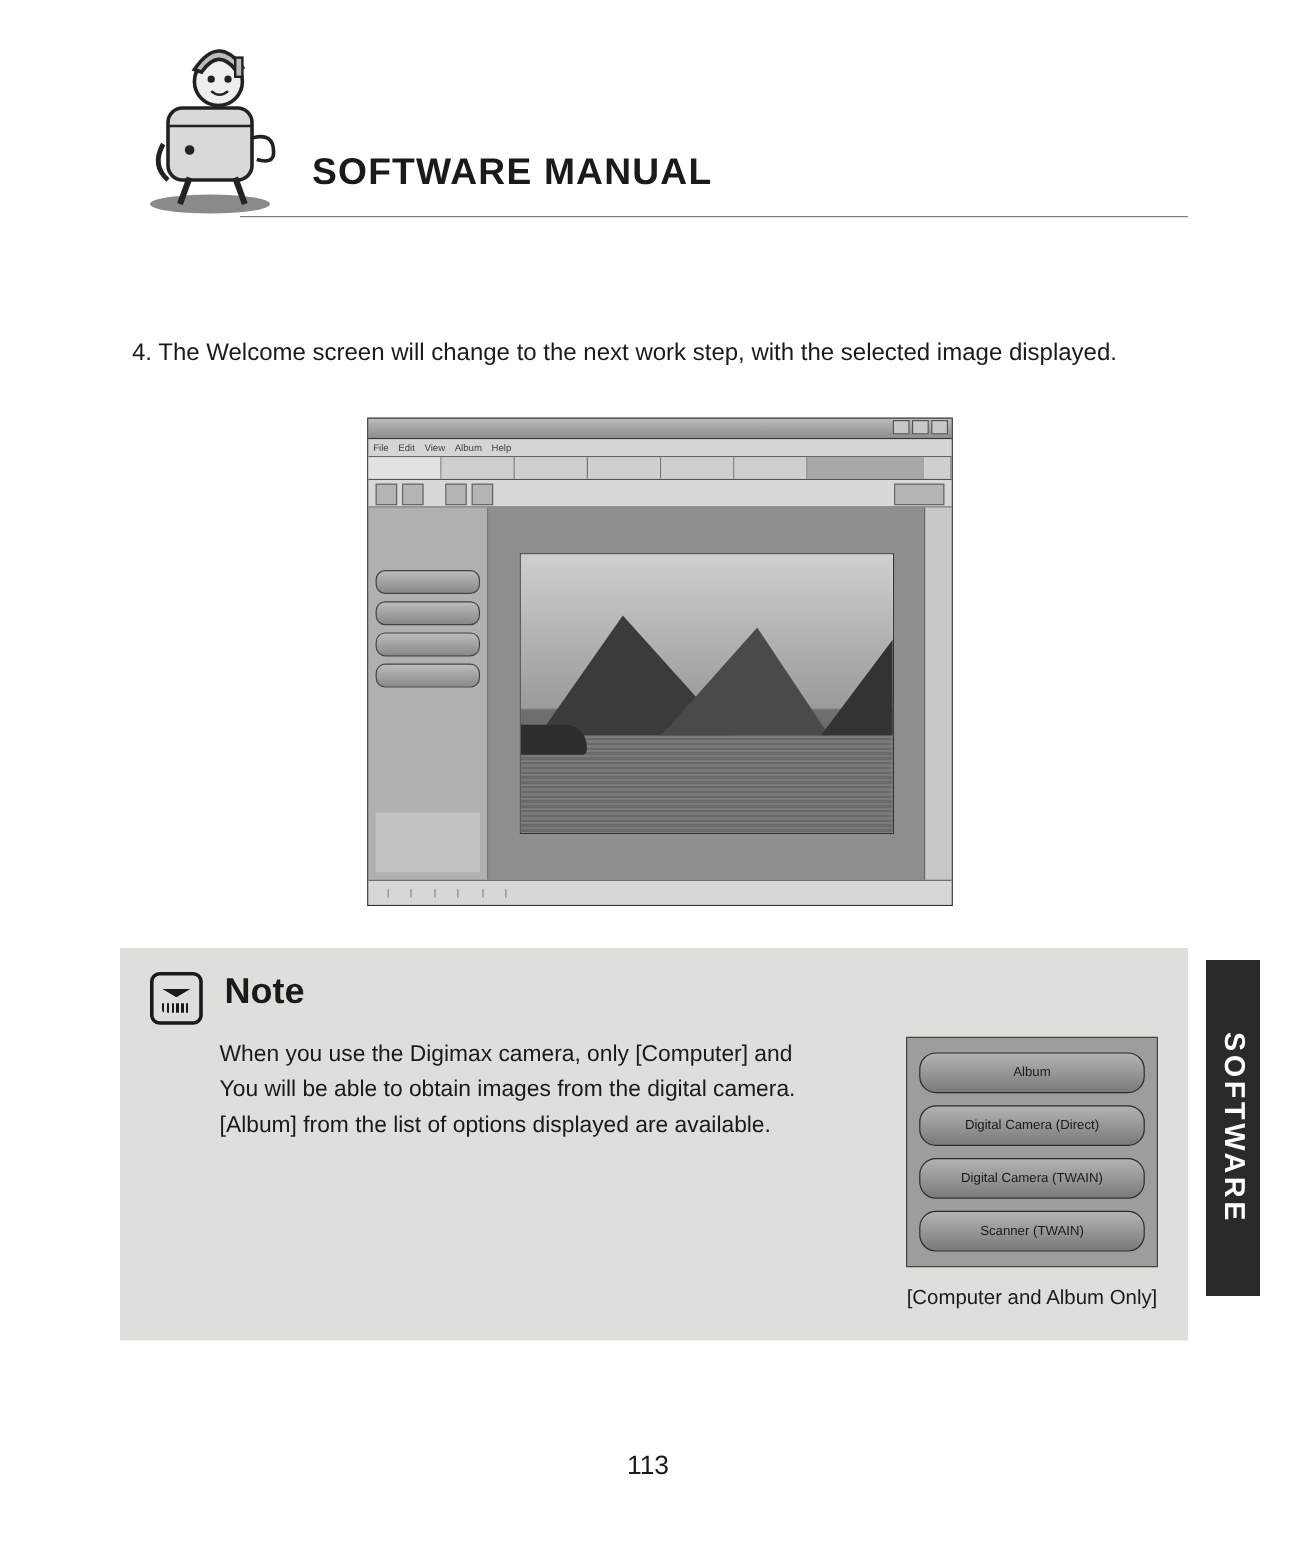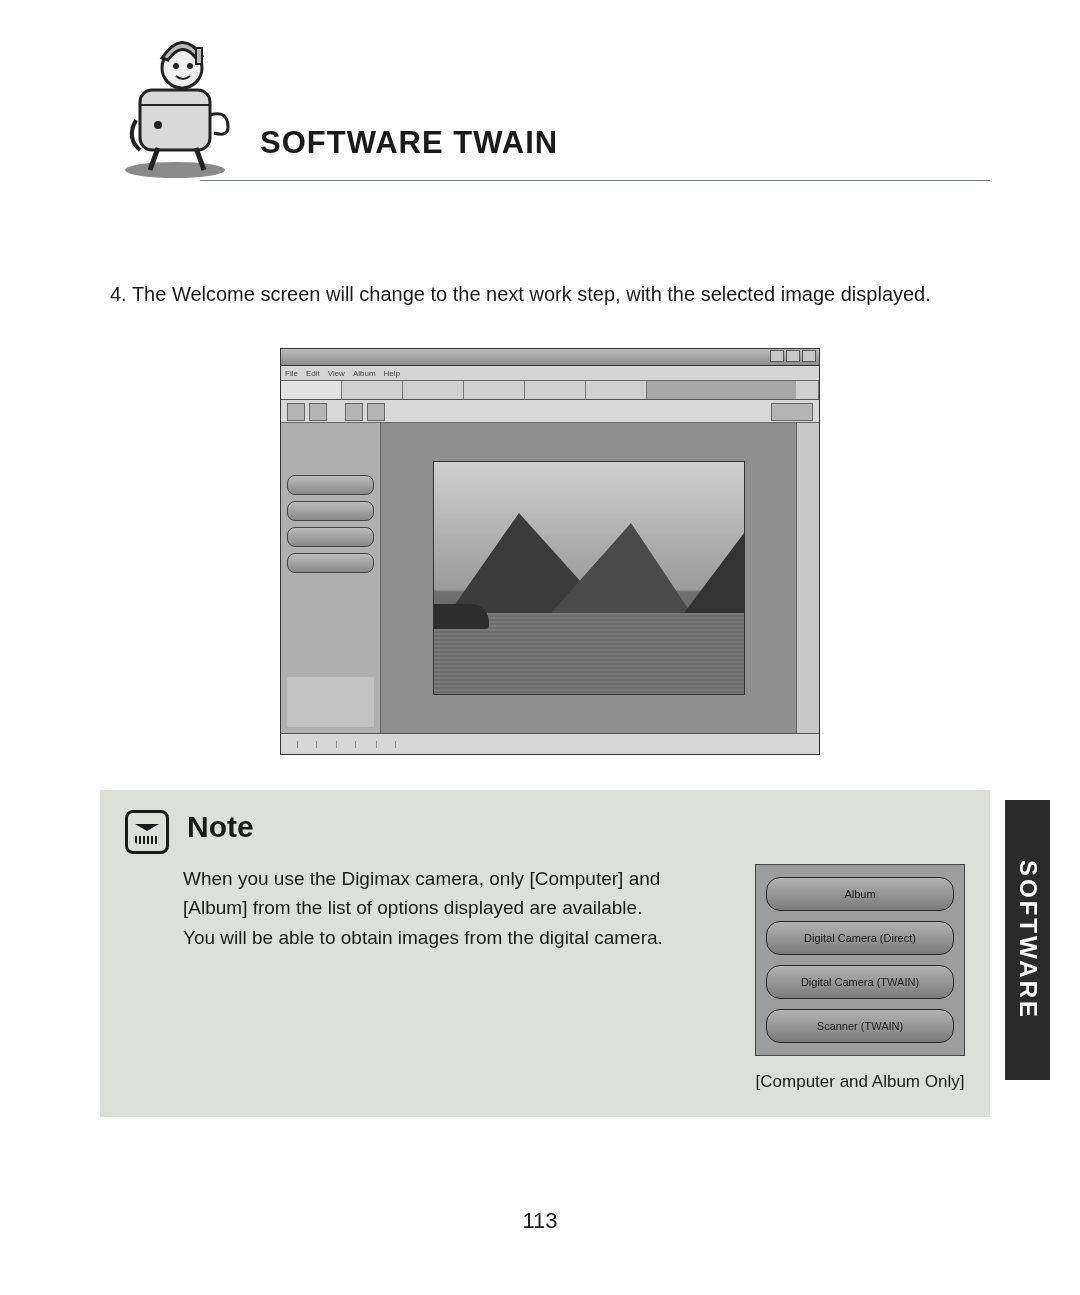--- a/index.html
+++ b/index.html
@@ -47,21 +47,21 @@
   .header-spacer { height: 200px; }
 
   .step {
     font-size: 20px;
     line-height: 1.4;
     margin-bottom: 40px;
   }
 
   
   .shot {
-    width: 540px;
+    width: 488px;
     margin: 0 auto 35px auto;
     background: #9a9a9a;
     border: 1px solid #333;
     box-sizing: border-box;
   }
   .shot-titlebar {
     height: 14px;
     background: linear-gradient(#bcbcbc, #8d8d8d);
     border-bottom: 1px solid #333;
     display: flex;
@@ -271,21 +271,21 @@
       <path d="M100 85 q18 -5 18 12 q0 10 -14 6" fill="none" stroke="#222" stroke-width="3"></path>
       <circle cx="72" cy="38" r="20" fill="#eee" stroke="#222" stroke-width="3"></circle>
       <circle cx="66" cy="36" r="3" fill="#222"></circle>
       <circle cx="80" cy="36" r="3" fill="#222"></circle>
       <path d="M66 46 q7 6 14 0" stroke="#222" stroke-width="2" fill="none"></path>
       <path d="M52 28 q20 -30 40 -2 l-6 2 q-14 -18 -28 2 z" fill="#bcbcbc" stroke="#222" stroke-width="3"></path>
       <rect x="86" y="18" width="6" height="16" fill="#bcbcbc" stroke="#222" stroke-width="2"></rect>
       <path d="M48 118 l-8 22 M86 118 l8 22" stroke="#222" stroke-width="5"></path>
       <path d="M26 90 q-10 18 4 30" stroke="#222" stroke-width="4" fill="none"></path>
     </svg>
-    <div class="title">SOFTWARE TWAIN</div>
+    <div class="title">SOFTWARE MANUAL</div>
     <div class="rule"></div>
     <div class="header-spacer"></div>
   </div>
 
   <div class="step">4. The Welcome screen will change to the next work step, with the selected image displayed.</div>
 
   <div class="shot">
     <div class="shot-titlebar">
       <div class="tb-btn"></div>
       <div class="tb-btn"></div>
@@ -357,22 +357,22 @@
   </div>
 
   <div class="note">
     <div class="note-head">
       <div class="note-icon"></div>
       <div class="note-title">Note</div>
     </div>
     <div class="note-body">
       <div class="note-text">
         <div>When you use the Digimax camera, only [Computer] and</div>
+        <div>You will be able to obtain images from the digital camera.</div>
         <div>[Album] from the list of options displayed are available.</div>
-        <div>You will be able to obtain images from the digital camera.</div>
       </div>
       <div>
         <div class="opt-panel">
           <div class="opt-btn">Album</div>
           <div class="opt-btn">Digital Camera (Direct)</div>
           <div class="opt-btn">Digital Camera (TWAIN)</div>
           <div class="opt-btn">Scanner (TWAIN)</div>
         </div>
       </div>
     </div>

